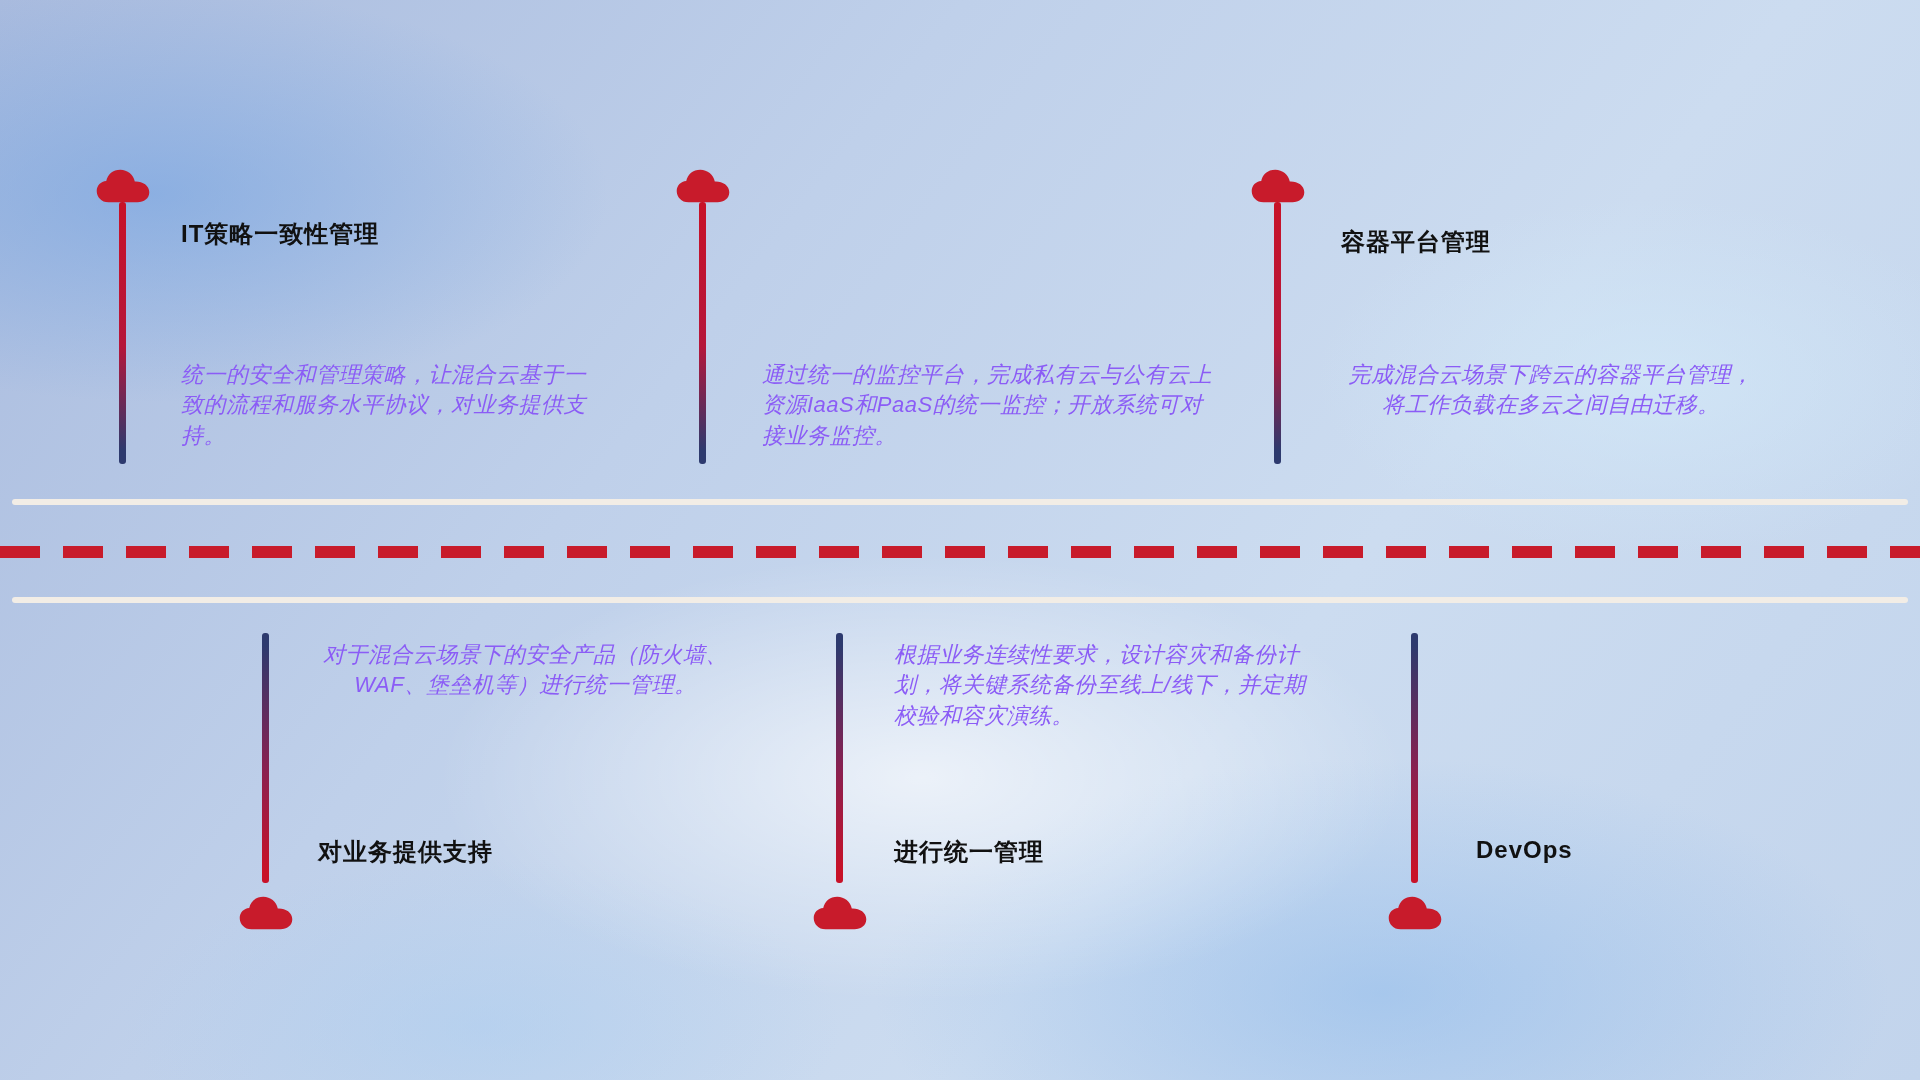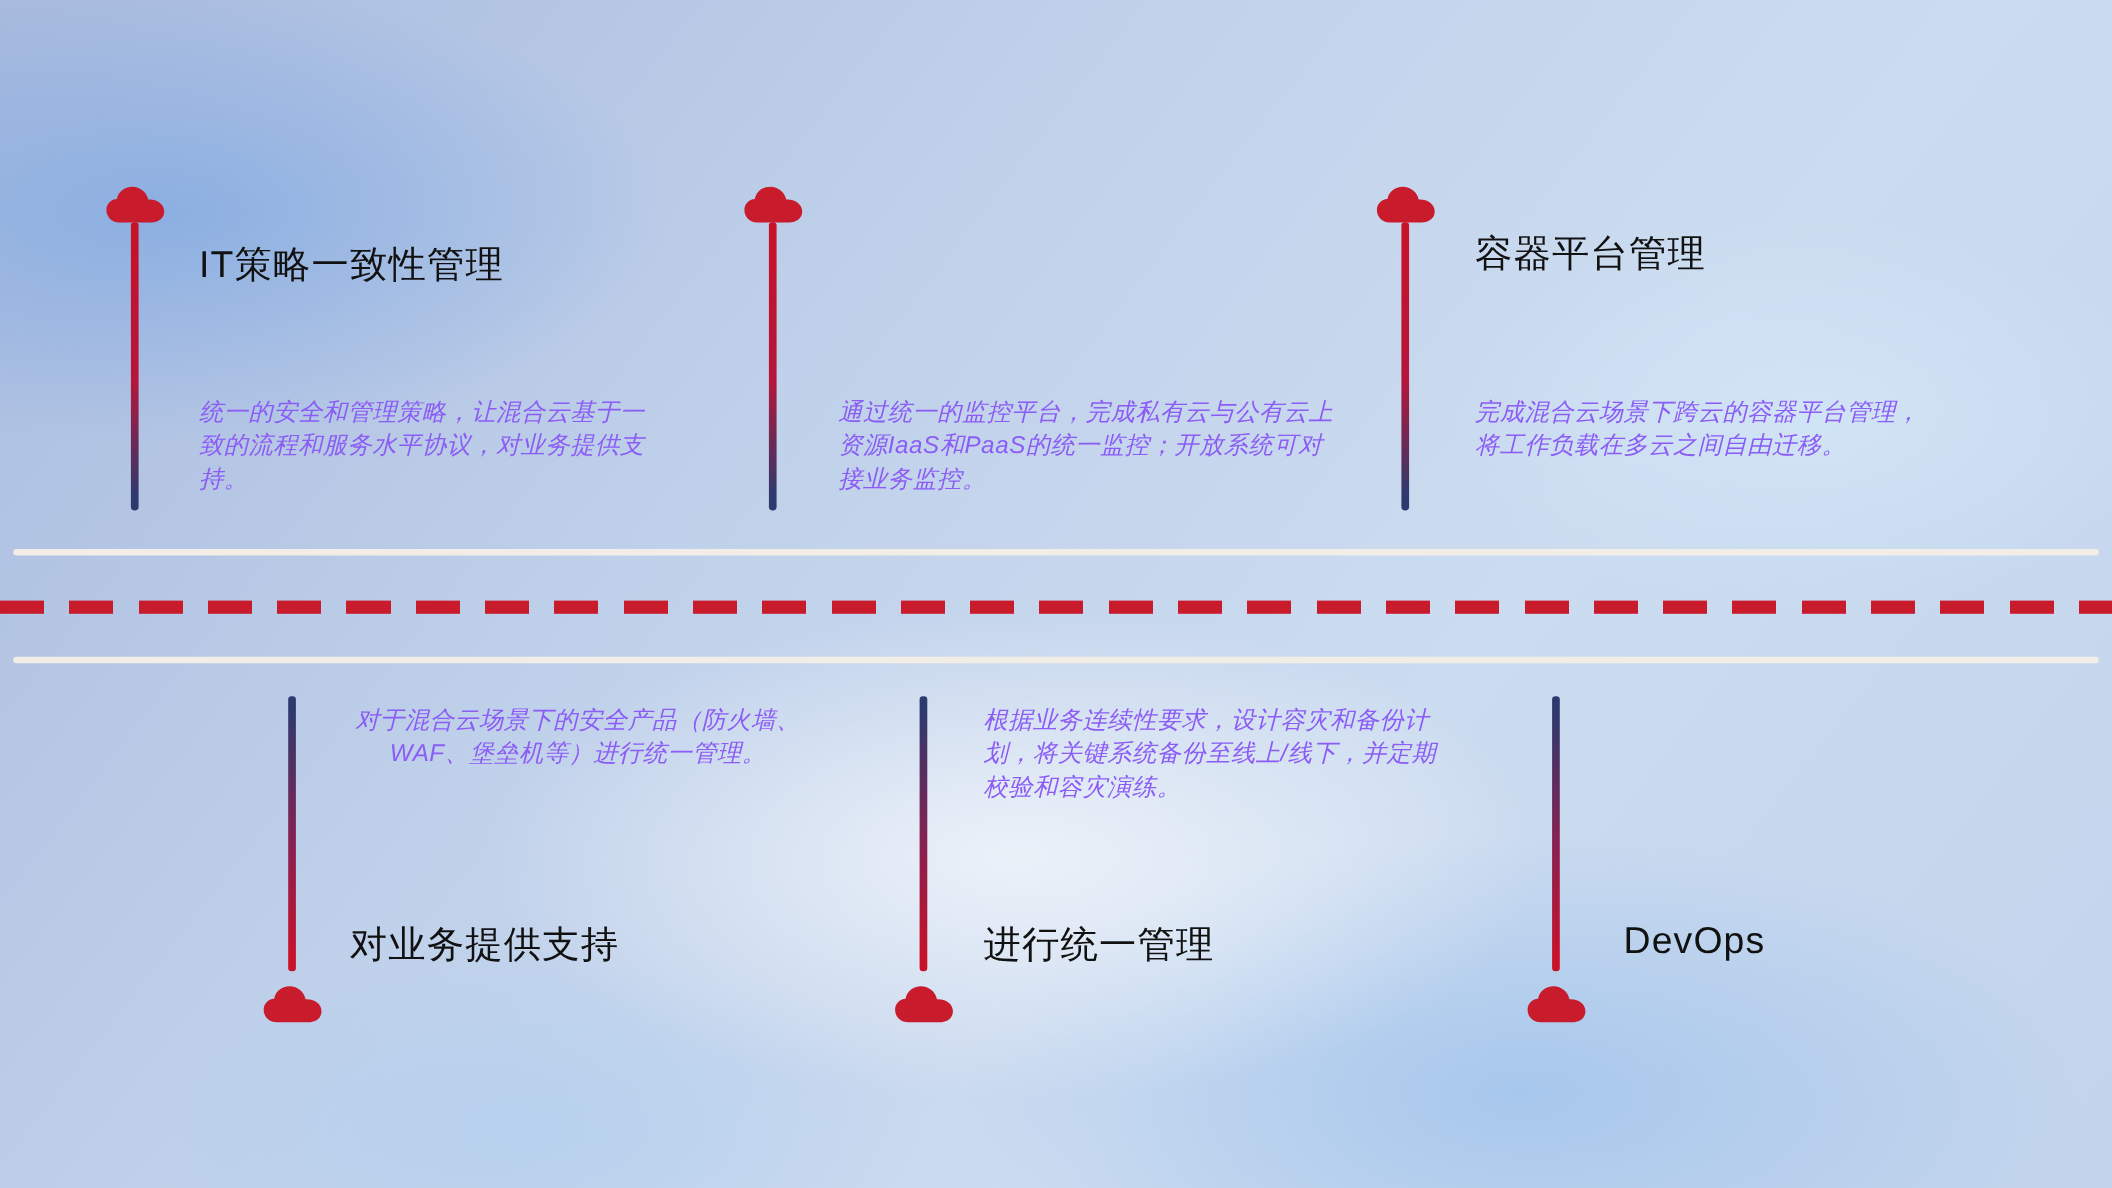--- a/index.html
+++ b/index.html
@@ -32,41 +32,41 @@
 
   
   .pin-line { position: absolute; width: 7px; border-radius: 3px; }
   .pin-line.down { background: linear-gradient(180deg, #c81228 0%, #b5163a 55%, #2d3a6e 95%); }
   .pin-line.up   { background: linear-gradient(180deg, #2d3a6e 5%, #8a2050 55%, #c81228 95%); }
   .cloud { position: absolute; width: 58px; height: 40px; }
   .cloud svg { width: 100%; height: 100%; display: block; }
 
   
   .item-title {
-    position: absolute; color: #111111; font-weight: 400;
-    font-size: 34px; letter-spacing: 1px; white-space: nowrap;
+    position: absolute; color: #111111; font-weight: 700;
+    font-size: 24px; letter-spacing: 1px; white-space: nowrap;
   }
   .item-desc {
     position: absolute; color: #8b5cf6; font-size: 22px;
     line-height: 1.38; letter-spacing: 0.5px; font-style: italic;
   }
 
   
   .t1-cloud { left: 94px;  top: 166px; }
   .t2-cloud { left: 674px; top: 166px; }
   .t3-cloud { left: 1249px; top: 166px; }
   .t1-line { left: 119px;  top: 202px; height: 262px; }
   .t2-line { left: 699px;  top: 202px; height: 262px; }
   .t3-line { left: 1274px; top: 202px; height: 262px; }
   .t1-title { left: 181px;  top: 218px; }
   .t2-title { left: 762px;  top: 218px; }
-  .t3-title { left: 1341px; top: 208px; text-align: center; }
+  .t3-title { left: 1341px; top: 226px; text-align: center; }
   .t1-desc { left: 181px;  top: 360px; width: 412px; }
   .t2-desc { left: 762px;  top: 360px; width: 455px; }
-  .t3-desc { left: 1341px; top: 360px; width: 420px; }
+  .t3-desc { left: 1341px; top: 360px; width: 420px; text-align: center; }
 
   
   .b1-line { left: 262px;  top: 633px; height: 250px; }
   .b2-line { left: 836px;  top: 633px; height: 250px; }
   .b3-line { left: 1411px; top: 633px; height: 250px; }
   .b1-cloud { left: 237px;  top: 893px; }
   .b2-cloud { left: 811px;  top: 893px; }
   .b3-cloud { left: 1386px; top: 893px; }
   .b1-desc { left: 318px;  top: 640px; width: 415px; text-align: center; }
   .b2-desc { left: 894px;  top: 640px; width: 415px; }

